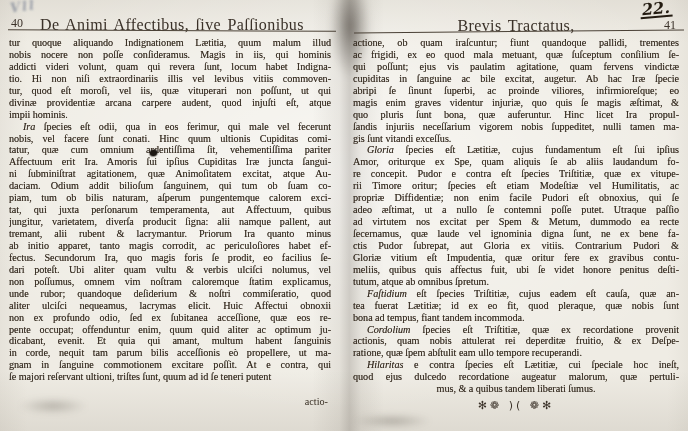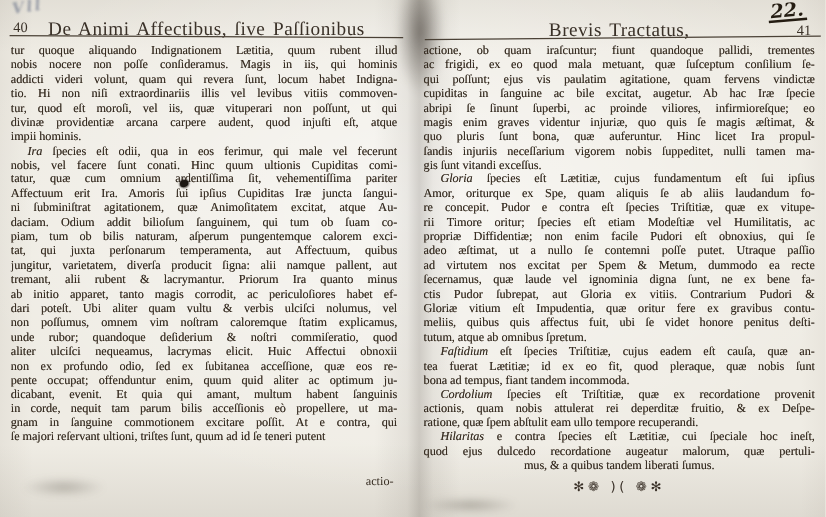--- a/index.html
+++ b/index.html
@@ -91,38 +91,39 @@
 <div class="smudge bl"></div>
 <div class="smudge rb"></div>
 
 <div class="margin-mark">Vll</div>
 
 <div class="page left">
   <span class="pagenum">40</span>
   <div class="running-title">De Animi Affectibus, ſive Paſſionibus</div>
   <div class="rule"></div>
   <div class="body-block" id="left-lines">
-      <div class="tl">tur quoque aliquando Indignationem Lætitia, quum rubent illud</div>
+      <div class="tl">tur quoque aliquando Indignationem Lætitia, quum malum illud</div>
       <div class="tl">nobis nocere non poſſe conſideramus.  Magis in iis, qui hominis</div>
       <div class="tl">addicti videri volunt, quam qui revera ſunt, locum habet Indigna-</div>
       <div class="tl">tio.  Hi non niſi extraordinariis illis vel levibus vitiis commoven-</div>
       <div class="tl">tur, quod eſt moroſi, vel iis, quæ vituperari non poſſunt, ut qui</div>
       <div class="tl">divinæ providentiæ arcana carpere audent, quod injuſti eſt, atque</div>
       <div class="tl end">impii hominis.</div>
       <div class="tl in"><i>Ira </i>ſpecies eſt odii, qua in eos ferimur, qui male vel fecerunt</div>
       <div class="tl">nobis, vel facere ſunt conati.  Hinc quum ultionis Cupiditas comi-</div>
       <div class="tl">tatur, quæ cum omnium ardentiſſima ſit, vehementiſſima pariter</div>
       <div class="tl">Affectuum erit Ira.  Amoris ſui ipſius Cupiditas Iræ juncta ſangui-</div>
       <div class="tl">ni ſubminiſtrat agitationem, quæ Animoſitatem excitat, atque Au-</div>
       <div class="tl">daciam.  Odium addit bilioſum ſanguinem, qui tum ob ſuam co-</div>
       <div class="tl">piam, tum ob bilis naturam, aſperum pungentemque calorem exci-</div>
       <div class="tl">tat, qui juxta perſonarum temperamenta, aut Affectuum, quibus</div>
       <div class="tl">jungitur, varietatem, diverſa producit ſigna: alii namque pallent, aut</div>
       <div class="tl">tremant, alii rubent &amp; lacrymantur.  Priorum Ira quanto minus</div>
       <div class="tl">ab initio apparet, tanto magis corrodit, ac periculoſiores habet ef-</div>
+      <div class="tl">fectus.  Secundorum Ira, quo magis foris ſe prodit, eo facilius ſe-</div>
       <div class="tl">dari poteſt.  Ubi aliter quam vultu &amp; verbis ulciſci nolumus, vel</div>
       <div class="tl">non poſſumus, omnem vim noſtram caloremque ſtatim explicamus,</div>
       <div class="tl">unde rubor; quandoque deſiderium &amp; noſtri commiſeratio, quod</div>
       <div class="tl">aliter ulciſci nequeamus, lacrymas elicit.  Huic Affectui obnoxii</div>
       <div class="tl">non ex profundo odio, ſed ex ſubitanea acceſſione, quæ eos re-</div>
       <div class="tl">pente occupat; offenduntur enim, quum quid aliter ac optimum ju-</div>
       <div class="tl">dicabant, evenit.  Et quia qui amant, multum habent ſanguinis</div>
       <div class="tl">in corde, nequit tam parum bilis acceſſionis eò propellere, ut ma-</div>
       <div class="tl">gnam in ſanguine commotionem excitare poſſit.  At e contra, qui</div>
       <div class="tl end">ſe majori reſervant ultioni, triſtes ſunt, quum ad id ſe teneri putent</div>

